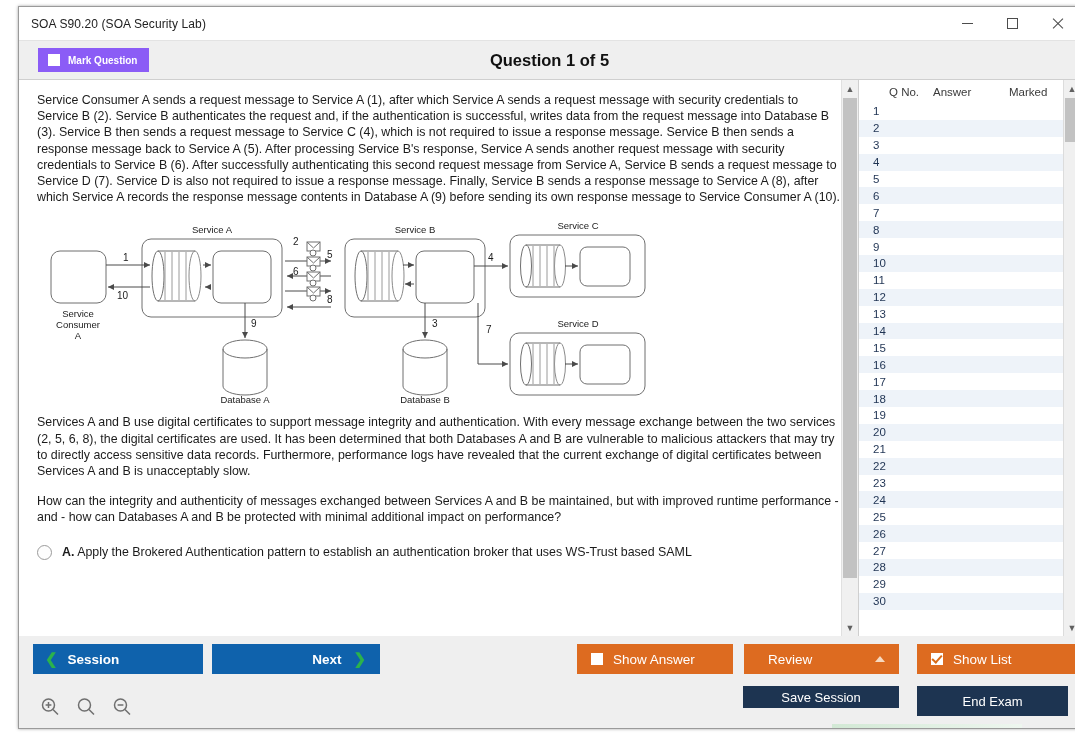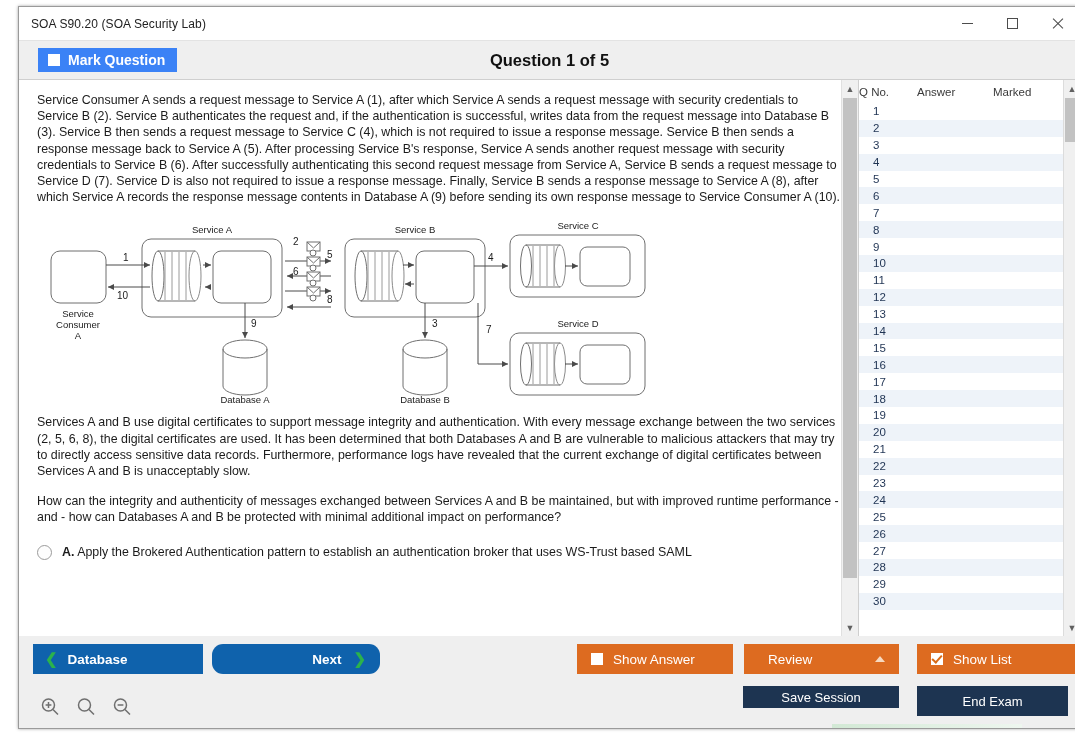--- a/index.html
+++ b/index.html
@@ -47,23 +47,23 @@
   
   .headerband {
     height: 38px; min-height: 38px;
     background: #efefef;
     position: relative;
     display: flex; align-items: center;
   }
   .mark-btn {
     margin-left: 19px;
     height: 24px;
-    background: #3b82f6;
+    background: #8b5cf6;
     color: #ffffff;
-    font-size: 14px; font-weight: bold;
+    font-size: 10px; font-weight: bold;
     display: flex; align-items: center; gap: 8px;
     padding: 0 12px 0 10px;
     cursor: pointer; border: none;
   }
   .chk-box {
     width: 12px; height: 12px; background: #ffffff;
     display: inline-block; position: relative; flex: 0 0 auto;
   }
   .chk-box.checked:after {
     content: ""; position: absolute; left: 3px; top: 0px;
@@ -127,21 +127,21 @@
     background: #ffffff;
     border-top: 1px solid #cfcfcf;
     border-left: 1px solid #cfcfcf;
     display: flex; flex-direction: column;
     position: relative;
   }
   .list-head {
     height: 23px; min-height: 23px; display: flex; align-items: center;
     font-size: 11.5px; color: #3a3a3a; background: #fff;
   }
-  .lh-q  { width: 58px; padding-left: 0; }
+  .lh-q  { width: 58px; padding-left: 14px; margin-left: 16px; }
   .lh-a  { width: 76px; }
   .lh-m  { flex: 1; }
   .list-body { flex: 1; position: relative; overflow: hidden; }
   .lrow {
     height: 16.9px; display: flex; align-items: center;
     font-size: 11.5px; color: #1f3353; cursor: pointer;
   }
   .lrow.alt { background: #eef3f9; }
   .lrow .c1 { width: 58px; padding-left: 14px; }
   .lrow .c2 { width: 76px; }
@@ -516,24 +516,24 @@
         <div class="v-arrow">▲</div>
         <div class="v-thumb" style="top:18px; height:44px;"></div>
         <div class="v-arrow bottom">▼</div>
       </div>
     </div>
   </div>
 
   <div class="footer">
     <button class="btn btn-blue" style="left:14px; top:8px; width:170px; height:30px; padding-left:12px; gap:10px;">
       <span class="chev">❮</span>
-      <span>Database</span>
-    </button>
-
-    <button class="btn btn-blue" style="left:193px; top:8px; width:168px; height:30px; justify-content:flex-end; padding-right:14px; gap:12px;border-radius:11px;">
+      <span>Session</span>
+    </button>
+
+    <button class="btn btn-blue" style="left:193px; top:8px; width:168px; height:30px; justify-content:flex-end; padding-right:14px; gap:12px;">
       <span>Next</span>
       <span class="chev">❯</span>
     </button>
 
     <button class="btn btn-orange" style="left:558px; top:8px; width:156px; height:30px; padding-left:14px; gap:10px;">
       <span class="chk-box"></span>
       <span>Show Answer</span>
     </button>
 
     <button class="btn btn-orange" style="left:725px; top:8px; width:155px; height:30px; padding-left:24px;">

